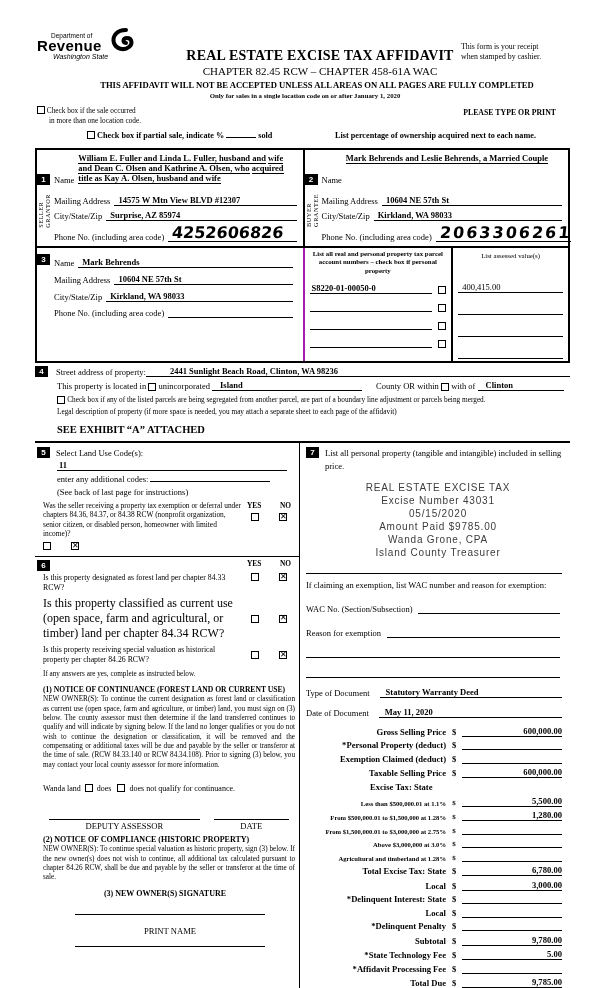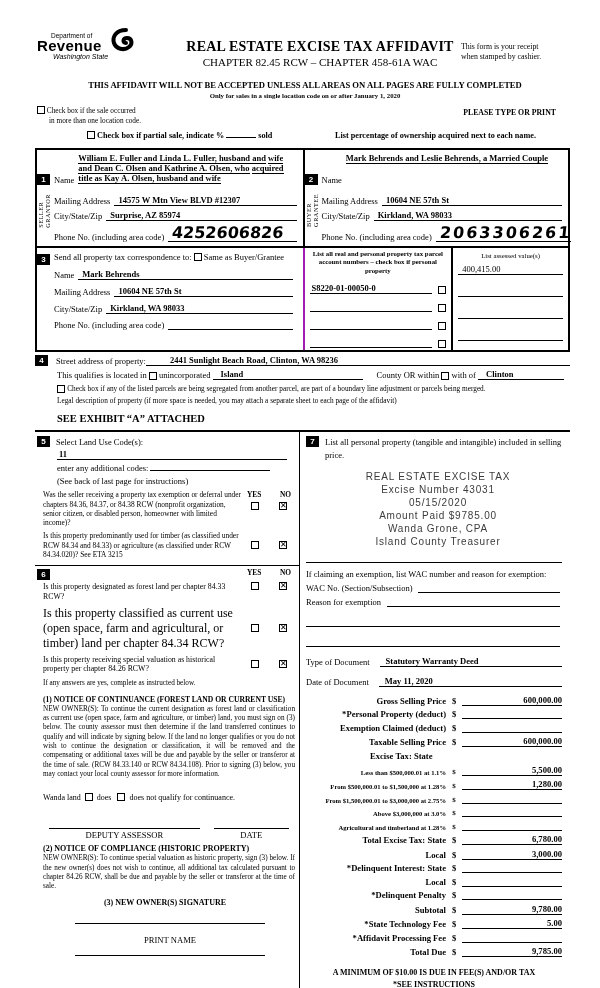--- a/index.html
+++ b/index.html
@@ -12,25 +12,25 @@
   .small{font-size:7.3px}
   .tiny{font-size:6.8px}
 
   
   .hdr{position:relative;height:120px}
   .logo{position:absolute;left:2px;top:4px;width:120px}
   .logo .dept{font-family:"Liberation Sans",sans-serif;font-size:6.5px;margin-left:14px}
   .logo .rev{font-family:"Liberation Sans",sans-serif;font-weight:bold;font-size:15px;letter-spacing:.3px;line-height:.9}
   .logo .wa{font-family:"Liberation Sans",sans-serif;font-style:italic;font-size:7px;margin-left:16px}
   .logo svg{position:absolute;left:72px;top:-4px}
-  .titleblock{position:absolute;left:120px;top:11px;width:330px;text-align:center}
+  .titleblock{position:absolute;left:120px;top:20px;width:330px;text-align:center}
   .titleblock .t1{font-size:14px;font-weight:bold;letter-spacing:.2px}
   .titleblock .t2{font-size:11px;margin-top:1px}
   .receipt{position:absolute;right:4px;top:14px;width:105px;font-size:7.8px;text-align:left;line-height:1.3}
-  .notice{position:absolute;left:0;top:52px;width:540px;text-align:center;font-weight:bold;font-size:8.6px}
+  .notice{position:absolute;left:12px;top:52px;width:540px;text-align:center;font-weight:bold;font-size:8.6px}
   .onlynote{position:absolute;left:0;top:64px;width:540px;text-align:center;font-weight:bold;font-size:6.8px}
   .multiloc{position:absolute;left:2px;top:78px;font-size:7.3px;line-height:1.35}
   .pleasetype{position:absolute;right:14px;top:80px;font-size:7.8px;font-weight:bold}
   .partial{position:absolute;left:52px;top:103px;font-size:8.2px;font-weight:bold}
   .ownership{position:absolute;left:300px;top:103px;font-size:8.2px;font-weight:bold}
 
   
   .cb{display:inline-block;width:8px;height:8px;border:1px solid #000;vertical-align:-1px;position:relative;background:#fff}
   .cb.x::before{content:"✕";position:absolute;left:0px;top:-1.5px;font-size:8px;line-height:8px;font-weight:bold;font-family:"DejaVu Sans",sans-serif}
 
@@ -88,21 +88,21 @@
   .landline{padding-left:8px;margin-top:14px;font-size:8px}
   .siglines{display:flex;padding:0 6px 0 14px;margin-top:26px;gap:14px}
   .siglines .sl{border-top:1px solid #000;text-align:center;font-size:8.6px;padding-top:1px}
   .printline{margin:16px 30px 4px 40px;border-top:1px solid #000;text-align:center;font-size:8.6px;padding-top:11px}
   .botline{margin:10px 30px 8px 40px;border-top:1px solid #000}
 
   .s7head{display:flex;padding-top:2px}
   .s7head .badge{margin-right:6px;flex:none}
   .stamp{font-family:"Liberation Sans",sans-serif;color:#3c3c3c;text-align:center;font-size:10px;line-height:1.3;letter-spacing:.8px;margin:8px 0 10px 0}
   .rule{border-top:1.5px solid #000;margin:4px 8px 4px 0}
-  .wacrow{display:flex;align-items:flex-end;margin-top:4px}
+  .wacrow{display:flex;align-items:flex-end;margin-top:14px}
   .wacrow .wl{flex:none;padding-right:6px}
   .wacrow .wv{flex:1;border-bottom:1px solid #000;min-height:10px;margin-right:10px}
   .blankline{border-bottom:1px solid #000;min-height:12px;margin:8px 10px 0 0}
   .docrow{display:flex;align-items:flex-end;margin-top:9px}
   .docrow .dl{flex:none;padding-right:10px}
   .docrow .dv{flex:1;border-bottom:1px solid #000;font-weight:bold;padding-left:6px;margin-right:8px}
 
   .mrow{display:flex;align-items:flex-end;margin-top:3.5px}
   .mlabel{width:140px;flex:none;text-align:right;font-weight:bold;font-size:8.6px}
   .mlabel.sm{font-size:6.6px;font-weight:bold}
@@ -219,25 +219,20 @@
         </div>
       </div>
     </div>
 
     <div style="display:flex">
       <div class="s3left">
         <div class="rail">
           <span class="badge" style="position:absolute;left:0;top:4px">3</span>
         </div>
         <div class="pfields" style="padding-top:0">
-          <div style="margin-top:2px">
-            <span>Send all property tax correspondence to:</span>
-            <span class="cb"></span>
-            <span>Same as Buyer/Grantee</span>
-          </div>
           <div class="frow" style="margin-top:7px">
             <span class="flabel">Name</span>
             <span class="fval">Mark Behrends</span>
           </div>
           <div class="frow" style="margin-top:6px">
             <span class="flabel">Mailing Address</span>
             <span class="fval">10604 NE 57th St</span>
           </div>
           <div class="frow" style="margin-top:6px">
             <span class="flabel">City/State/Zip</span>
@@ -263,36 +258,36 @@
           <span class="pl"></span>
           <span class="cb"></span>
         </div>
         <div class="parcelrow">
           <span class="pl"></span>
           <span class="cb"></span>
         </div>
       </div>
       <div class="s3right">
         <div class="tiny" style="text-align:center;margin-top:2px">List assessed value(s)</div>
-        <div class="avrow" style="margin-top:5px">400,415.00</div>
+        <div class="avrow" style="margin-top:23px">400,415.00</div>
         <div class="avrow" style="margin-top:12px"></div>
         <div class="avrow" style="margin-top:12px"></div>
         <div class="avrow" style="margin-top:12px"></div>
       </div>
     </div>
   </div>
 
   <div class="s4">
     <div class="line1">
       <span class="badge" style="margin-right:8px">4</span>
       <span>Street address of property:</span>
       <span class="fval" style="text-align:left;padding-left:24px">2441 Sunlight Beach Road, Clinton, WA  98236</span>
     </div>
     <div class="line2" style="padding-left:22px">
-      <span>This qualifies is located in</span>&nbsp;
+      <span>This property is located in</span>&nbsp;
       <span class="cb"></span>&nbsp;
       <span>unincorporated</span>&nbsp;
       <span class="fval" style="flex:none;width:150px;text-align:left;padding-left:8px">Island</span>
       <span style="padding-left:14px">County OR  within</span>&nbsp;
       <span class="cb"></span>&nbsp;
       <span>with of</span>&nbsp;
       <span class="fval" style="text-align:left;padding-left:8px;margin-right:6px">Clinton</span>
     </div>
     <div class="line2" style="padding-left:22px">
       <span class="cb"></span>&nbsp;
@@ -326,21 +321,20 @@
               <span>YES</span>
               <span>NO</span>
             </span>
             <span class="yncells" style="margin-top:3px">
               <span class="cb"></span>
               <span class="cb x"></span>
             </span>
           </span>
         </div>
         <div class="qrow">
-          <span class="qtext">Is this property predominantly used for timber (as classified under RCW 84.34 and 84.33) or agriculture (as classified under RCW 84.34.020)? See ETA 3215</span>
           <span class="yncells" style="align-items:center">
             <span class="cb"></span>
             <span class="cb x"></span>
           </span>
         </div>
       </div>
 
       <div class="s6">
         <div style="display:flex">
           <span class="badge" style="margin:1px 6px 0 2px">6</span>

